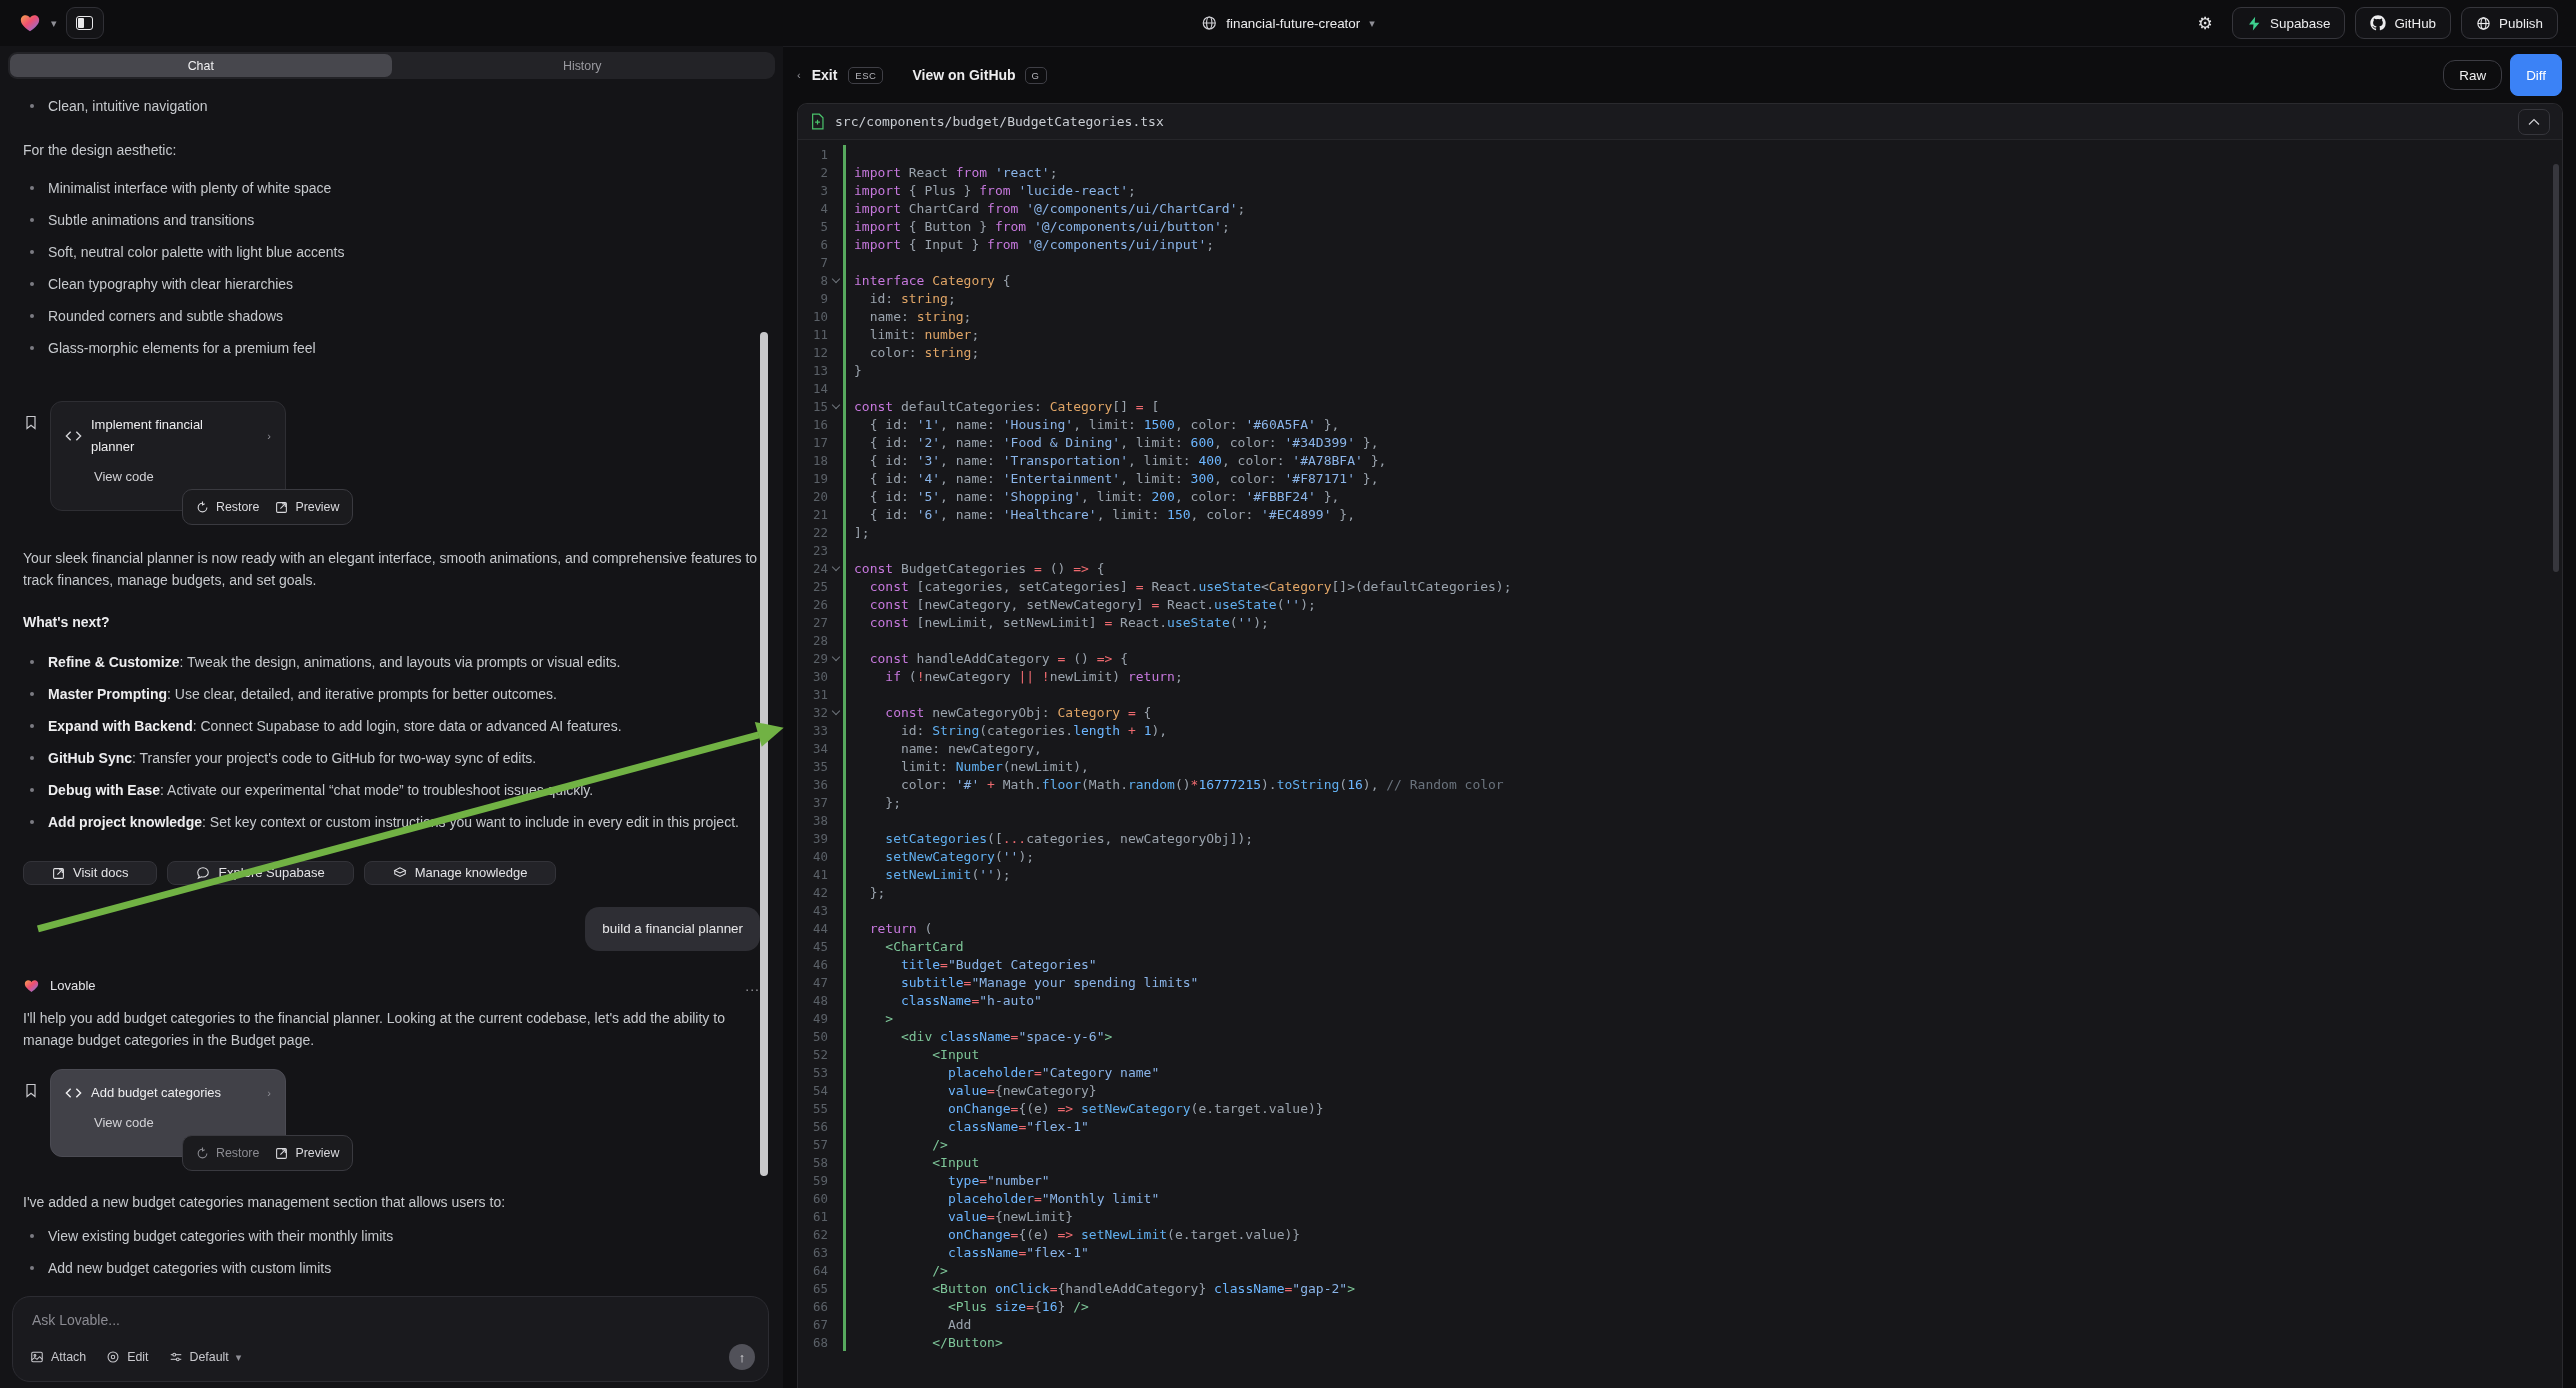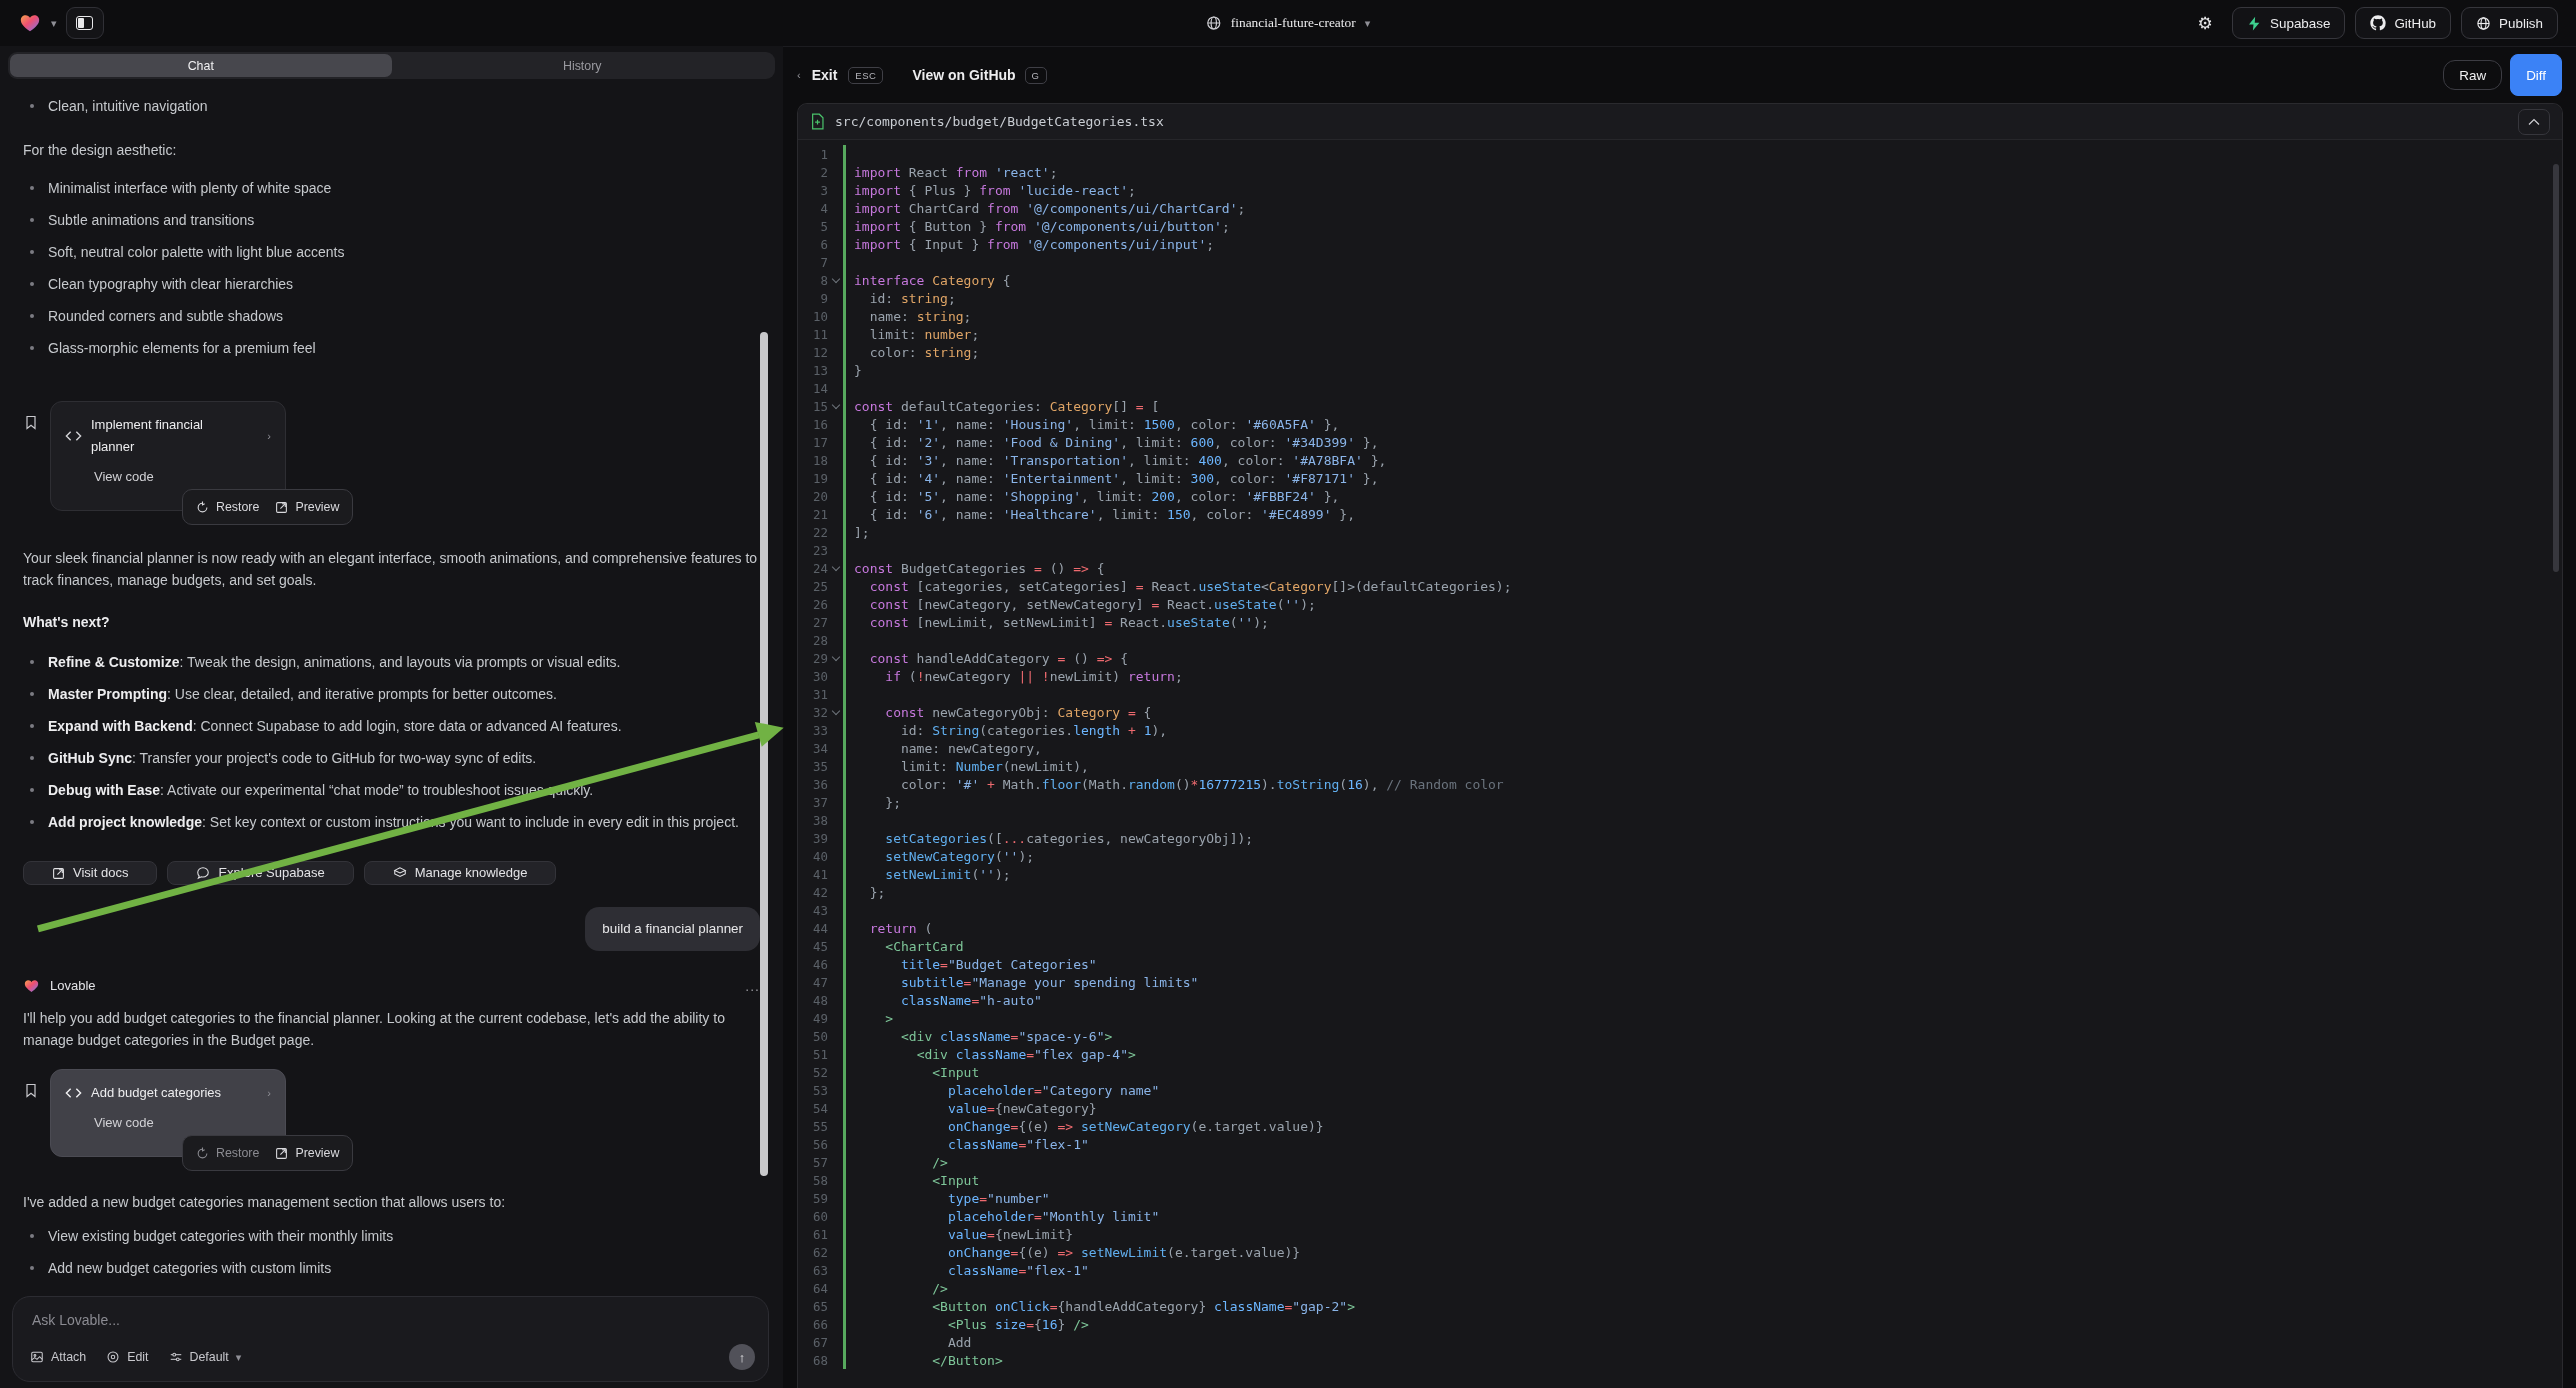--- a/index.html
+++ b/index.html
@@ -6,21 +6,21 @@
   html,body { width:2576px; height:1388px; overflow:hidden; }
   body { background:#0d0d0f; font-family:"Liberation Sans",sans-serif; color:#c9cdd1; position:relative; }
 
   
   .topbar { position:absolute; top:0; left:0; right:0; height:46px; display:flex; align-items:center; padding:0 18px; gap:10px; background:#0d0d0f; }
   .tb-left { display:flex; align-items:center; gap:9px; }
   .iconbtn { display:flex; align-items:center; justify-content:center; border-radius:9px; }
   .panelbtn { width:38px; height:32px; border:1px solid #303036; background:#141417; }
   .panel-glyph { width:17px; height:14px; border:1.6px solid #e8e8ea; border-radius:3px; position:relative; }
   .panel-glyph::before { content:""; position:absolute; left:1px; top:1px; bottom:1px; width:6px; background:#e8e8ea; border-radius:1px; }
-  .tb-center { position:absolute; left:50%; top:0; height:46px; transform:translateX(-50%); display:flex; align-items:center; gap:9px;font-family:Liberation Serif, serif; }
+  .tb-center { position:absolute; left:50%; top:0; height:46px; transform:translateX(-50%); display:flex; align-items:center; gap:9px; }
   .proj-name { font-size:13.4px; color:#ececee; }
   .tb-right { margin-left:auto; display:flex; align-items:center; gap:10px; }
   .tb-btn { height:32px; display:inline-flex; align-items:center; gap:8px; padding:0 14px; border:1px solid #36363c; border-radius:9px; background:#121215; font-size:13.4px; color:#ececee; }
   .gearbtn { width:34px; height:32px; font-size:17px; color:#e5e5e7; background:transparent; border:none; }
   .chev { color:#8f8f96; font-size:11px; line-height:1; }
 
   
   .chat { position:absolute; top:46px; left:0; width:783px; bottom:0; background:#141417; }
   .tabs { display:flex; margin:6px 8px 0; background:#232327; border-radius:9px; padding:2px; height:27px; }
   .tab { flex:1; display:flex; align-items:center; justify-content:center; font-size:12.4px; color:#9a9aa0; border-radius:7px; }
@@ -445,21 +445,20 @@
         <div class="cl"><span class="ln">41</span><span class="foldslot"></span><span class="gl"></span><span class="ct"><span class="tk-p">    </span><span class="tk-f">setNewLimit</span><span class="tk-p">(</span><span class="tk-s">''</span><span class="tk-p">);</span></span></div>
         <div class="cl"><span class="ln">42</span><span class="foldslot"></span><span class="gl"></span><span class="ct"><span class="tk-p">  };</span></span></div>
         <div class="cl"><span class="ln">43</span><span class="foldslot"></span><span class="gl"></span><span class="ct"></span></div>
         <div class="cl"><span class="ln">44</span><span class="foldslot"></span><span class="gl"></span><span class="ct"><span class="tk-p">  </span><span class="tk-k">return</span><span class="tk-p"> (</span></span></div>
         <div class="cl"><span class="ln">45</span><span class="foldslot"></span><span class="gl"></span><span class="ct"><span class="tk-p">    </span><span class="tk-g">&lt;ChartCard</span></span></div>
         <div class="cl"><span class="ln">46</span><span class="foldslot"></span><span class="gl"></span><span class="ct"><span class="tk-p">      </span><span class="tk-a">title</span><span class="tk-o">=</span><span class="tk-s">"Budget Categories"</span></span></div>
         <div class="cl"><span class="ln">47</span><span class="foldslot"></span><span class="gl"></span><span class="ct"><span class="tk-p">      </span><span class="tk-a">subtitle</span><span class="tk-o">=</span><span class="tk-s">"Manage your spending limits"</span></span></div>
         <div class="cl"><span class="ln">48</span><span class="foldslot"></span><span class="gl"></span><span class="ct"><span class="tk-p">      </span><span class="tk-a">className</span><span class="tk-o">=</span><span class="tk-s">"h-auto"</span></span></div>
         <div class="cl"><span class="ln">49</span><span class="foldslot"></span><span class="gl"></span><span class="ct"><span class="tk-p">    </span><span class="tk-g">&gt;</span></span></div>
         <div class="cl"><span class="ln">50</span><span class="foldslot"></span><span class="gl"></span><span class="ct"><span class="tk-p">      </span><span class="tk-g">&lt;div</span><span class="tk-p"> </span><span class="tk-a">className</span><span class="tk-o">=</span><span class="tk-s">"space-y-6"</span><span class="tk-g">&gt;</span></span></div>
-        <div class="cl"><span class="ln">51</span><span class="foldslot"></span><span class="gl"></span><span class="ct"><span class="tk-p">        </span><span class="tk-g">&lt;div</span><span class="tk-p"> </span><span class="tk-a">className</span><span class="tk-o">=</span><span class="tk-s">"flex gap-4"</span><span class="tk-g">&gt;</span></span></div>
         <div class="cl"><span class="ln">52</span><span class="foldslot"></span><span class="gl"></span><span class="ct"><span class="tk-p">          </span><span class="tk-g">&lt;Input</span></span></div>
         <div class="cl"><span class="ln">53</span><span class="foldslot"></span><span class="gl"></span><span class="ct"><span class="tk-p">            </span><span class="tk-a">placeholder</span><span class="tk-o">=</span><span class="tk-s">"Category name"</span></span></div>
         <div class="cl"><span class="ln">54</span><span class="foldslot"></span><span class="gl"></span><span class="ct"><span class="tk-p">            </span><span class="tk-a">value</span><span class="tk-o">=</span><span class="tk-p">{newCategory}</span></span></div>
         <div class="cl"><span class="ln">55</span><span class="foldslot"></span><span class="gl"></span><span class="ct"><span class="tk-p">            </span><span class="tk-a">onChange</span><span class="tk-o">=</span><span class="tk-p">{(e) </span><span class="tk-o">=&gt;</span><span class="tk-p"> </span><span class="tk-f">setNewCategory</span><span class="tk-p">(e.target.value)}</span></span></div>
         <div class="cl"><span class="ln">56</span><span class="foldslot"></span><span class="gl"></span><span class="ct"><span class="tk-p">            </span><span class="tk-a">className</span><span class="tk-o">=</span><span class="tk-s">"flex-1"</span></span></div>
         <div class="cl"><span class="ln">57</span><span class="foldslot"></span><span class="gl"></span><span class="ct"><span class="tk-p">          </span><span class="tk-g">/&gt;</span></span></div>
         <div class="cl"><span class="ln">58</span><span class="foldslot"></span><span class="gl"></span><span class="ct"><span class="tk-p">          </span><span class="tk-g">&lt;Input</span></span></div>
         <div class="cl"><span class="ln">59</span><span class="foldslot"></span><span class="gl"></span><span class="ct"><span class="tk-p">            </span><span class="tk-a">type</span><span class="tk-o">=</span><span class="tk-s">"number"</span></span></div>
         <div class="cl"><span class="ln">60</span><span class="foldslot"></span><span class="gl"></span><span class="ct"><span class="tk-p">            </span><span class="tk-a">placeholder</span><span class="tk-o">=</span><span class="tk-s">"Monthly limit"</span></span></div>
         <div class="cl"><span class="ln">61</span><span class="foldslot"></span><span class="gl"></span><span class="ct"><span class="tk-p">            </span><span class="tk-a">value</span><span class="tk-o">=</span><span class="tk-p">{newLimit}</span></span></div>

